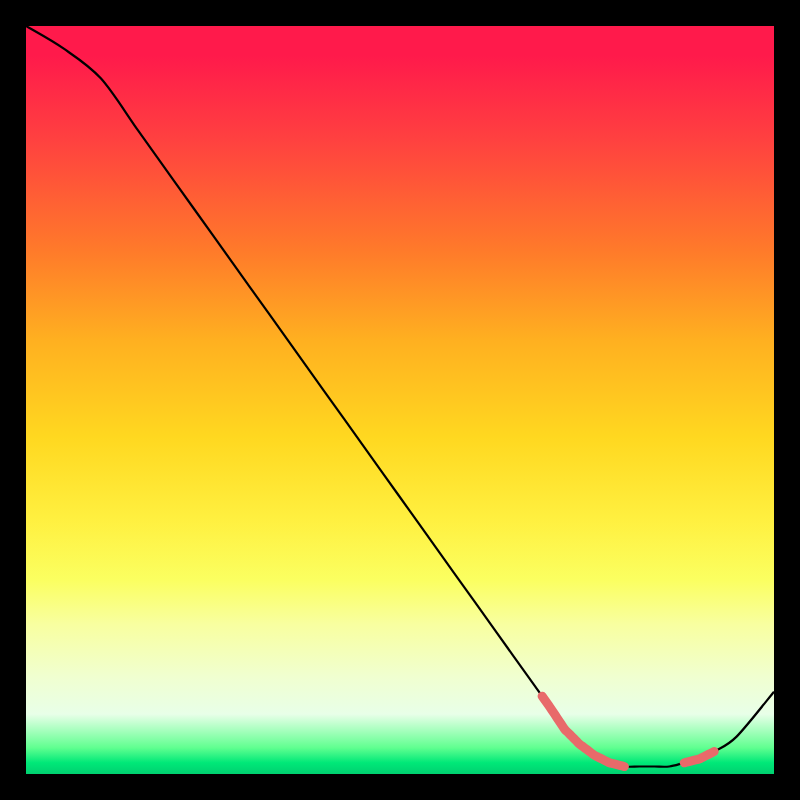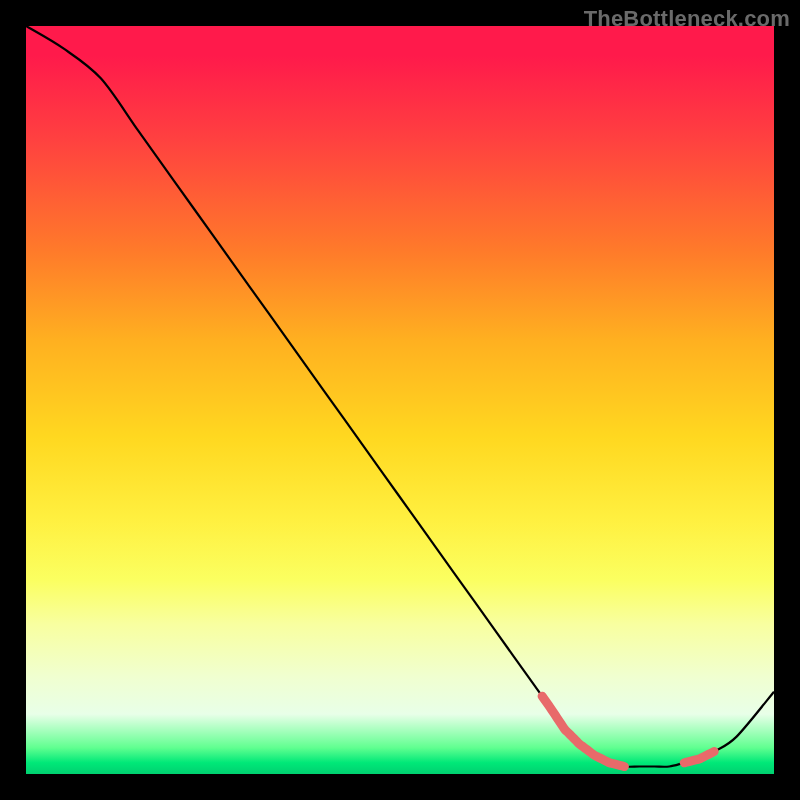--- a/index.html
+++ b/index.html
@@ -63,14 +63,13 @@
 <div class="outer">
   <div class="plot-area">
     <svg class="curve" viewBox="0 0 748 748">
 
       <path id="main-curve" fill="none" stroke="#000" stroke-width="2.2" d="M 0 0 C 5.984 3.5904000000000087 25.432 14.062400000000052 37.4 22.440000000000055 C 49.367999999999995 30.817600000000056 62.831999999999994 39.195200000000014 74.8 52.360000000000014 C 86.768 65.52480000000001 100.232 87.96480000000004 112.2 104.72000000000003 C 124.168 121.47520000000002 137.632 140.32479999999993 149.6 157.07999999999993 C 161.56799999999998 173.83519999999993 175.032 192.68480000000005 187 209.44000000000005 C 198.968 226.19520000000006 212.43200000000002 245.0448 224.4 261.8 C 236.368 278.5552 249.83200000000002 297.4048 261.8 314.16 C 273.76800000000003 330.9152 287.23199999999997 349.7648 299.2 366.52 C 311.168 383.2752 324.632 402.1248 336.6 418.88 C 348.56800000000004 435.6352 362.032 454.4848 374 471.24 C 385.968 487.9952 399.432 506.8448 411.40000000000003 523.6 C 423.36800000000005 540.3552000000001 436.832 559.2048000000001 448.8 575.96 C 460.76800000000003 592.7152 474.23199999999997 611.5647999999999 486.2 628.3199999999999 C 498.168 645.0752 515.2224 668.7120000000001 523.6 680.6800000000001 C 531.9776 692.648 533.7728 697.136 538.56 703.12 C 543.3471999999999 709.104 548.7328 713.8912 553.52 718.08 C 558.3072 722.2688 563.6928 726.308 568.48 729.3 C 573.2672 732.2919999999999 578.6528000000001 734.9848 583.44 736.78 C 588.2272 738.5752 593.6128 739.9216 598.4 740.52 C 603.1872 741.1184 608.5728 740.52 613.36 740.52 C 618.1472 740.52 623.5328 740.52 628.3199999999999 740.52 C 633.1071999999999 740.52 638.4928 741.1184 643.28 740.52 C 648.0672 739.9216 653.4528 737.9768 658.24 736.78 C 663.0272 735.5831999999999 668.4128000000001 734.8352 673.2 733.04 C 677.9872 731.2447999999999 682.176 729.1504 688.1600000000001 725.56 C 694.1440000000001 721.9695999999999 701.0256 720.1744 710.6 710.6 C 720.1744 701.0256 742.016 672.9008 748 665.72"></path>
 
       <path id="hl1" fill="none" stroke="#e86a6a" stroke-width="9" stroke-linecap="round" d="M 516.12 670.208 C 516.7184 671.04576 518.6632 673.76848 519.86 675.444 C 521.0568000000001 677.11952 522.4032000000001 678.94464 523.6 680.6800000000001 C 524.7968 682.4153600000001 526.1432 684.4947999999999 527.3399999999999 686.29 C 528.5367999999999 688.0852 529.8831999999999 690.1048 531.0799999999999 691.9 C 532.2768 693.6952 533.6231999999999 695.7148 534.8199999999999 697.51 C 536.0168 699.3052 537.3631999999999 701.624 538.56 703.12 C 539.7568 704.616 541.1031999999999 705.6632 542.3 706.86 C 543.4968 708.0568000000001 544.8431999999999 709.4032 546.04 710.6 C 547.2368 711.7968000000001 548.5831999999999 713.1432 549.78 714.34 C 550.9768 715.5368000000001 552.3231999999999 717.0328000000001 553.52 718.08 C 554.7168 719.1272 556.0631999999999 719.9874 557.26 720.885 C 558.4568 721.7826 559.8032 722.7924 561 723.69 C 562.1968 724.5876000000001 563.5432 725.5974 564.74 726.495 C 565.9368000000001 727.3926 567.2832 728.5519999999999 568.48 729.3 C 569.6768000000001 730.048 571.0232 730.5716 572.22 731.17 C 573.4168000000001 731.7683999999999 574.7632 732.4416 575.96 733.04 C 577.1568000000001 733.6383999999999 578.5032 734.3116 579.7 734.91 C 580.8968000000001 735.5083999999999 582.2432 736.3312 583.44 736.78 C 584.6368000000001 737.2288 585.9832 737.4158 587.1800000000001 737.715 C 588.3768000000001 738.0142000000001 589.7232 738.3507999999999 590.9200000000001 738.65 C 592.1168000000001 738.9492 593.4632000000001 739.2858 594.6600000000001 739.585 C 595.8568 739.8842000000001 597.8016 740.3704 598.4 740.52"></path>
       <path id="hl2" fill="none" stroke="#e86a6a" stroke-width="9" stroke-linecap="round" d="M 658.24 736.78 C 658.8384 736.6304 660.7832 736.1442000000001 661.98 735.845 C 663.1768000000001 735.5458 664.5232 735.2092 665.72 734.91 C 666.9168000000001 734.6107999999999 668.2632 734.2742000000001 669.46 733.975 C 670.6568000000001 733.6758 672.0032 733.4888 673.2 733.04 C 674.3968000000001 732.5912 675.7432 731.7683999999999 676.94 731.17 C 678.1368000000001 730.5716 679.4832 729.8983999999999 680.6800000000001 729.3 C 681.8768000000001 728.7016 683.2232 728.0283999999999 684.4200000000001 727.43 C 685.6168000000001 726.8316 687.5616000000001 725.8592 688.1600000000001 725.56"></path>
     </svg>
   </div>
-  <div class="watermark">TheBottleneck.com</div>
 </div>
 
 </body></html>

